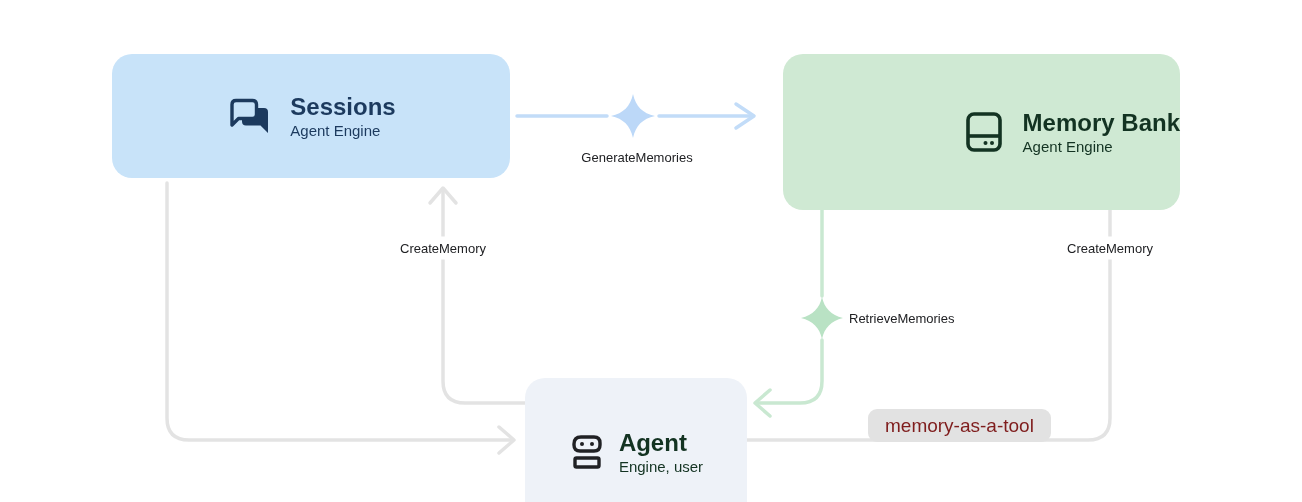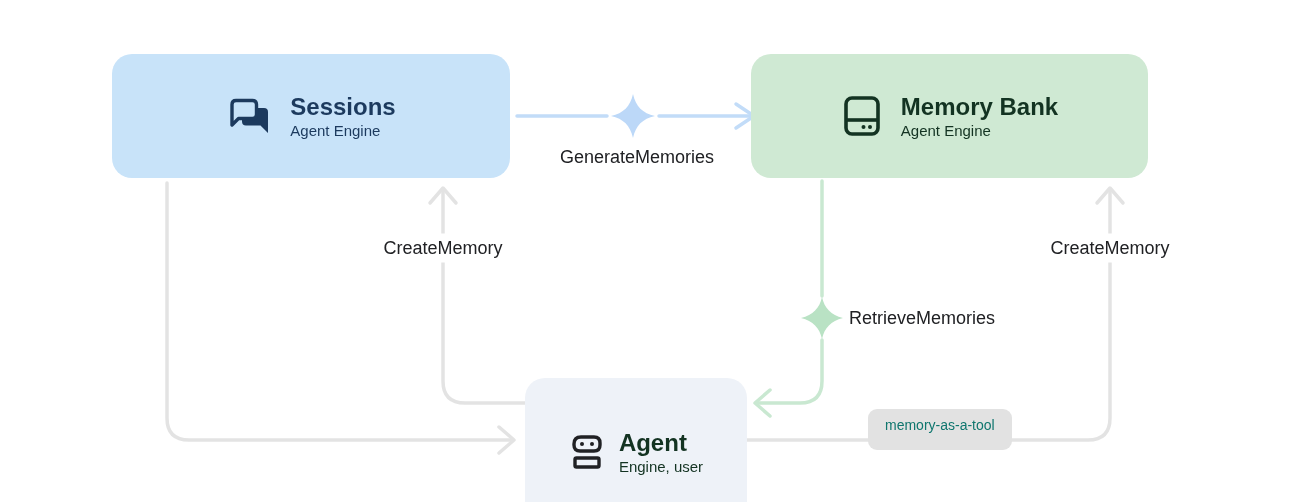--- a/index.html
+++ b/index.html
@@ -10,40 +10,40 @@
     font-family:"Liberation Sans","DejaVu Sans",sans-serif;
     overflow:hidden;
   }
   .lines{position:absolute;left:0;top:0;width:1302px;height:502px;}
   .node{
     position:absolute;
     border-radius:20px;
     display:flex;align-items:center;justify-content:center;gap:18px;
   }
   .node-sessions{left:112px;top:54px;width:398px;height:124px;background:#c8e3f9;}
-  .node-memory  {left:751px;top:54px;width:397px;height:124px;background:#cfe9d3;}
+  .node-memory  {left:783px;top:54px;width:397px;height:156px;background:#cfe9d3;justify-content:flex-end;}
   .node-agent   {left:525px;top:378px;width:222px;height:148px;background:#eef2f8;gap:14px;}
   .node-text{display:flex;flex-direction:column;line-height:1.25;}
   .node-title{font-size:24px;font-weight:700;}
   .node-sub{font-size:15px;font-weight:400;}
   .blue-text{color:#1c3a5e;}
   .green-text{color:#133322;}
   .flow-label{
     position:absolute;
-    font-size:18px;font-weight:500;color:#202124;
+    font-size:13px;font-weight:500;color:#202124;
     white-space:nowrap;
     transform:translate(-50%,-50%);
   }
   .on-line{background:#ffffff;padding:4px 9px;}
   .left-anchor{transform:translate(0,-50%);}
   .tool-badge{
     position:absolute;left:868px;top:409px;
-    height:41px;line-height:33px;padding:0 17px;
+    height:33px;line-height:33px;padding:0 17px;
     background:#e2e2e2;border-radius:9px;
-    font-size:14px;color:#0f766e;white-space:nowrap;
+    font-size:19px;color:#7f1d1d;white-space:nowrap;
   }
   .node-icon{flex:0 0 auto;display:block;}
 </style>
 </head>
 <body>
 
 <div class="canvas">
 
   <svg class="lines" viewBox="0 0 1302 502" xmlns="http://www.w3.org/2000/svg">
 

